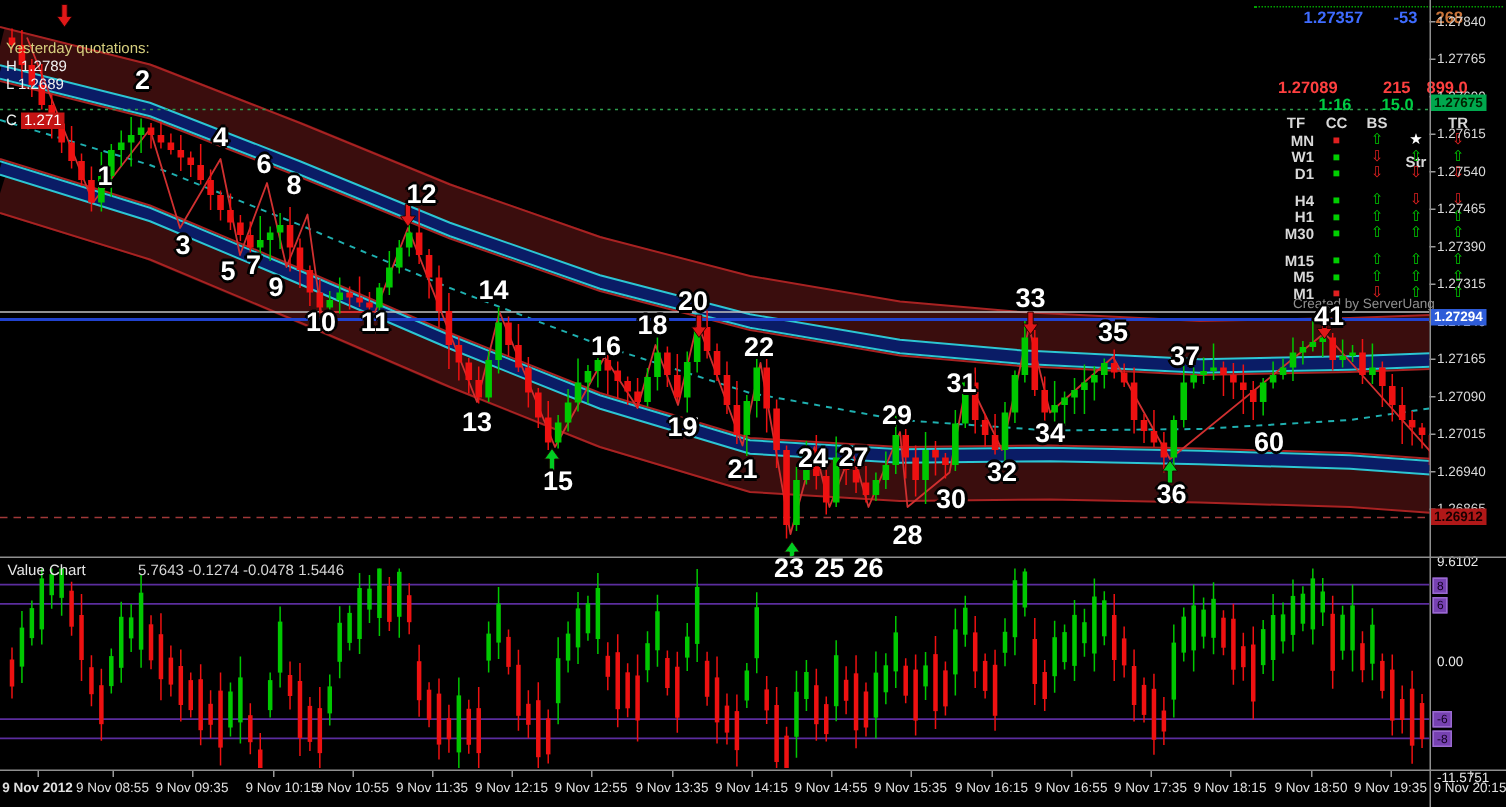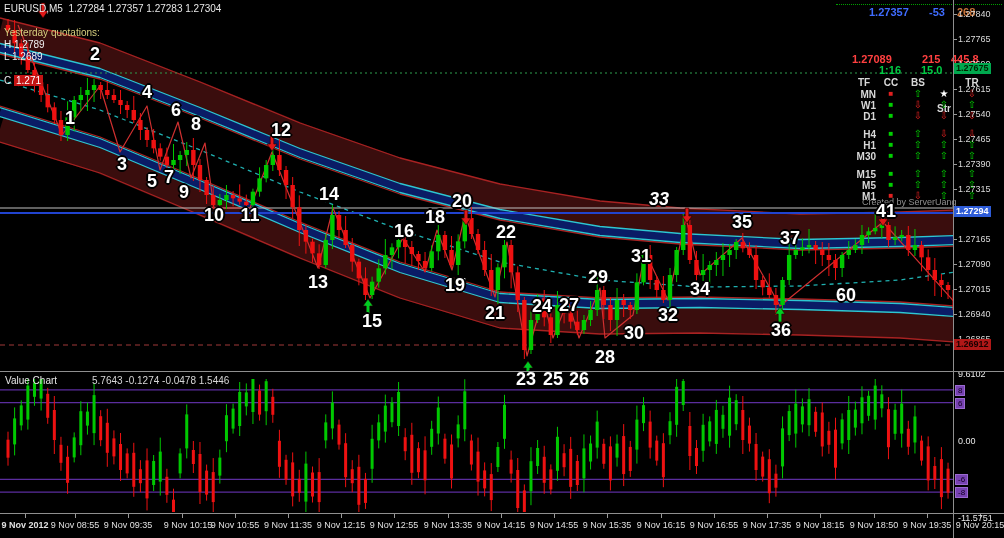--- a/index.html
+++ b/index.html
@@ -1256,42 +1256,41 @@
             <rect x="959.78" y="490.88" width="3" height="18" fill="#ee1111"></rect>
           </g>
           <g>
             <line x1="967.9" y1="449" x2="967.9" y2="497" stroke="#00c800" stroke-width="1"></line>
             <rect x="966.4" y="460" width="3" height="26" fill="#00c800"></rect>
           </g>
         </g>
       </g>
     </svg>
 
-  <div class="abs ohlc">EURUSD,M5  1.27284 1.27357 1.27283 1.27304</div>
   <div class="abs ytitle">Yesterday quotations:</div>
   <div class="abs yline" style="top:39px;">
     <span>H</span>
     <span>1.2789</span>
   </div>
   <div class="abs yline" style="top:51px;">
     <span>L</span>
     <span>1.2689</span>
   </div>
   <div class="abs yline" style="top:63px;margin-top:12px;">
     <span>C</span>
     <span class="val-box">1.271</span>
   </div>
 
   <div class="abs dotgreen"></div>
   <div class="abs q-row1a">1.27357</div>
   <div class="abs q-row1b">-53</div>
   <div class="abs q-row1c">268</div>
   <div class="abs q-row3a">1.27089</div>
   <div class="abs q-row3b">215</div>
-  <div class="abs q-row3c">445.8</div>
+  <div class="abs q-row3c">899.0</div>
   <div class="abs q-row4a">1:16</div>
   <div class="abs q-row4b">15.0</div>
   <div class="abs q-row4c">199</div>
   <div id="tf-table">
       <div class="tbl-h" style="left:864px;">TF</div>
       <div class="tbl-h" style="left:891px;">CC</div>
       <div class="tbl-h" style="left:918px;">BS</div>
       <div class="tbl-h" style="left:944px;margin-top:26px;">Str</div>
       <div class="tbl-h" style="left:972px;">TR</div>
       <div class="tbl-tf" style="left:846px;top:89px;">MN</div>
@@ -1441,21 +1440,21 @@
       <div class="pnum" style="left:526px;top:379px;">23</div>
       <div class="pnum" style="left:542px;top:306px;">24</div>
       <div class="pnum" style="left:553px;top:379px;">25</div>
       <div class="pnum" style="left:579px;top:379px;">26</div>
       <div class="pnum" style="left:569px;top:305px;">27</div>
       <div class="pnum" style="left:605px;top:357px;">28</div>
       <div class="pnum" style="left:598px;top:277px;">29</div>
       <div class="pnum" style="left:634px;top:333px;">30</div>
       <div class="pnum" style="left:641px;top:256px;">31</div>
       <div class="pnum" style="left:668px;top:315px;">32</div>
-      <div class="pnum" style="left:659px;top:199px;font-style:italic;">33</div>
+      <div class="pnum" style="left:687px;top:199px;">33</div>
       <div class="pnum" style="left:700px;top:289px;">34</div>
       <div class="pnum" style="left:742px;top:222px;">35</div>
       <div class="pnum" style="left:781px;top:330px;">36</div>
       <div class="pnum" style="left:790px;top:238px;">37</div>
       <div class="pnum" style="left:846px;top:295px;">60</div>
       <div class="pnum" style="left:886px;top:211px;">41</div>
     </div>
 
   <div class="abs vc-title">Value Chart</div>
   <div class="abs vc-vals">5.7643 -0.1274 -0.0478 1.5446</div>

